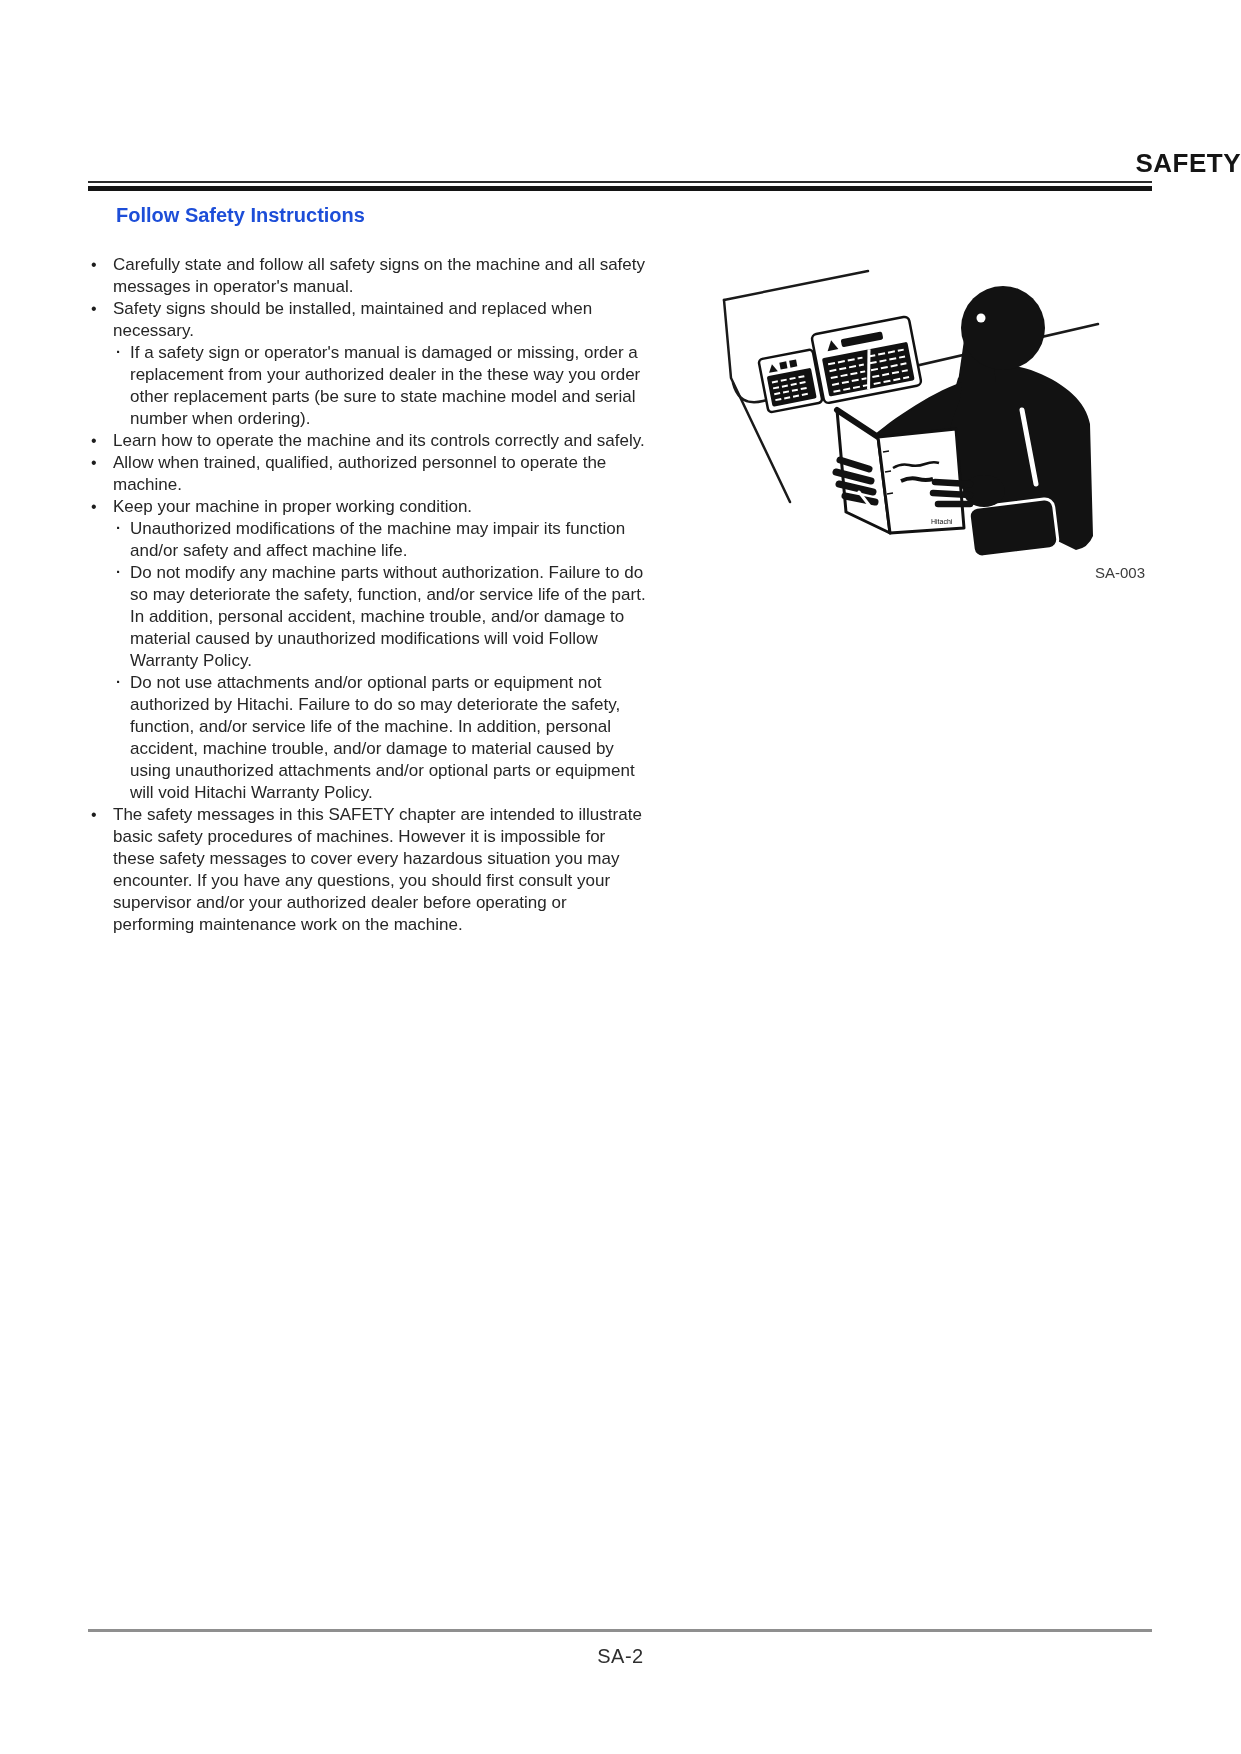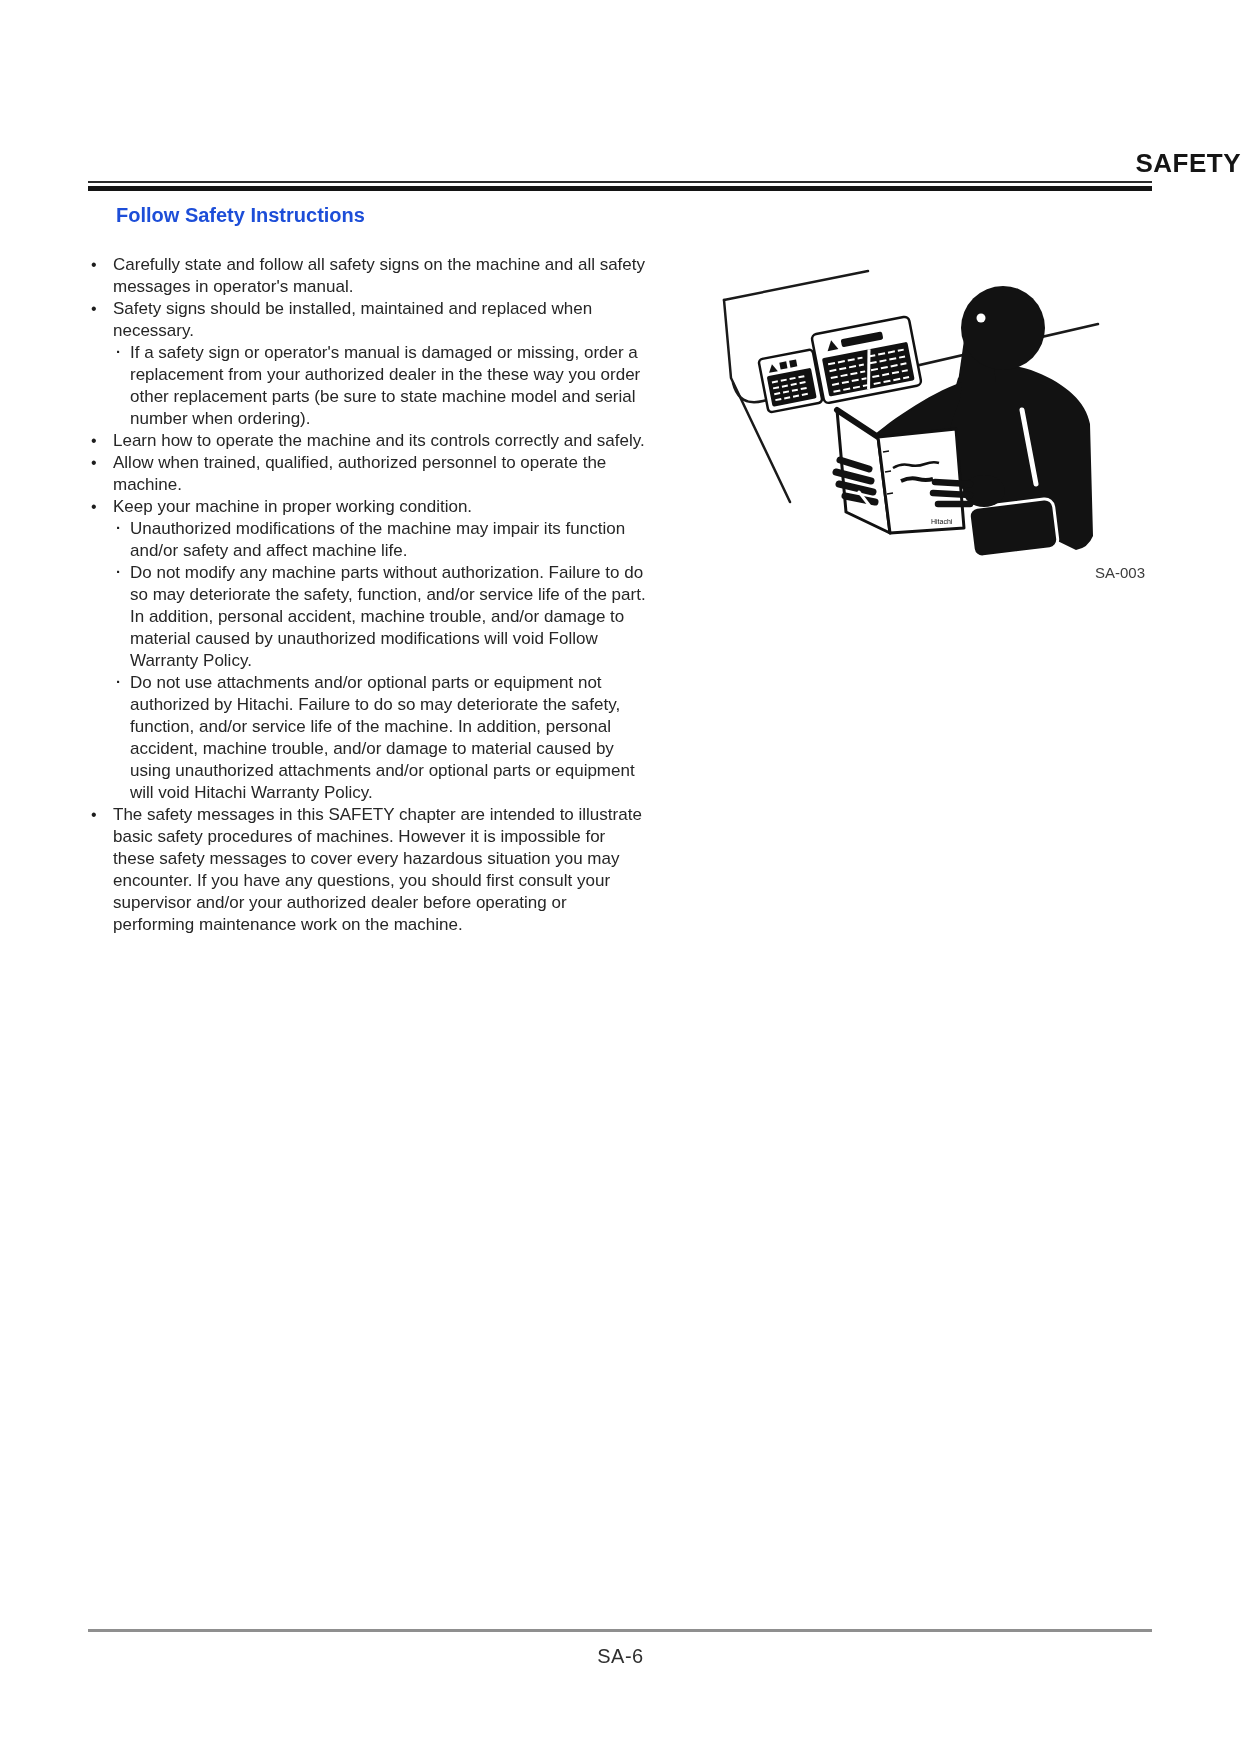--- a/index.html
+++ b/index.html
@@ -204,15 +204,15 @@
       <g>
         <circle cx="363" cy="88" r="42" fill="#121212"></circle>
         <circle cx="341" cy="78" r="4.5" fill="#ffffff"></circle>
       </g>
     </svg>
   </div>
 
   <div class="figure-caption">SA-003</div>
 
   <div class="footer-rule"></div>
-  <div class="page-number">SA-6</div>
+  <div class="page-number">SA-2</div>
 
 </div>
 
 </body></html>

